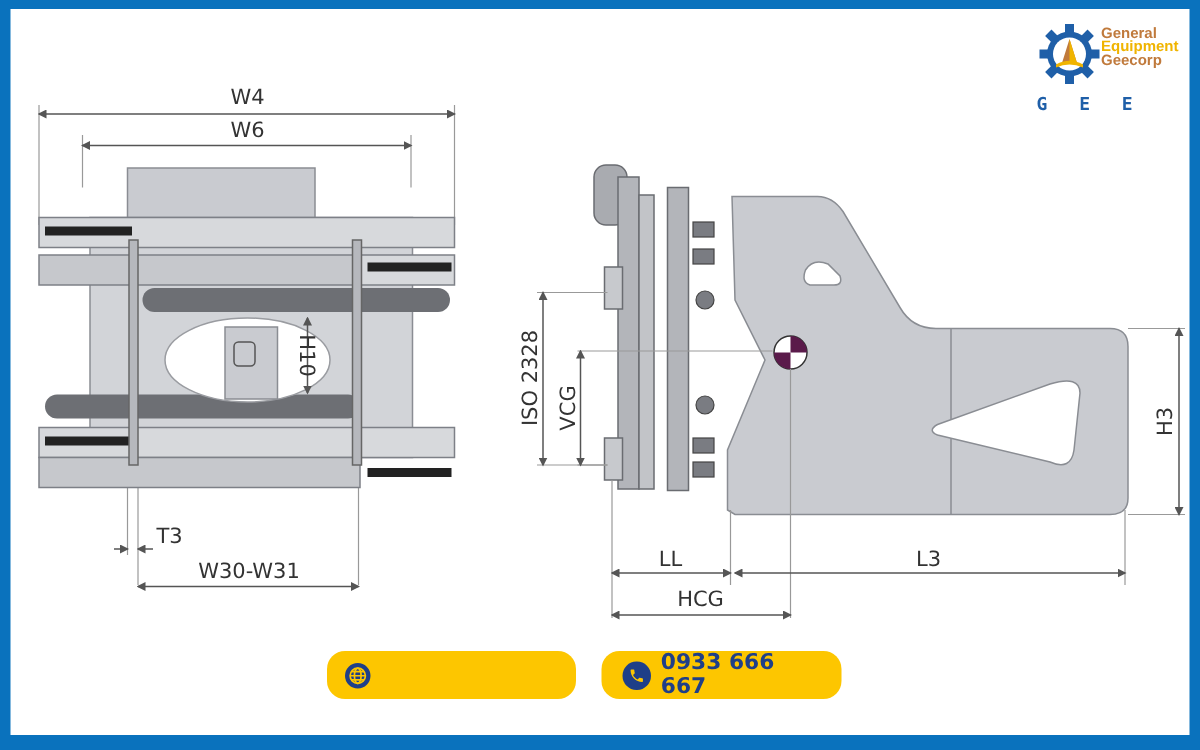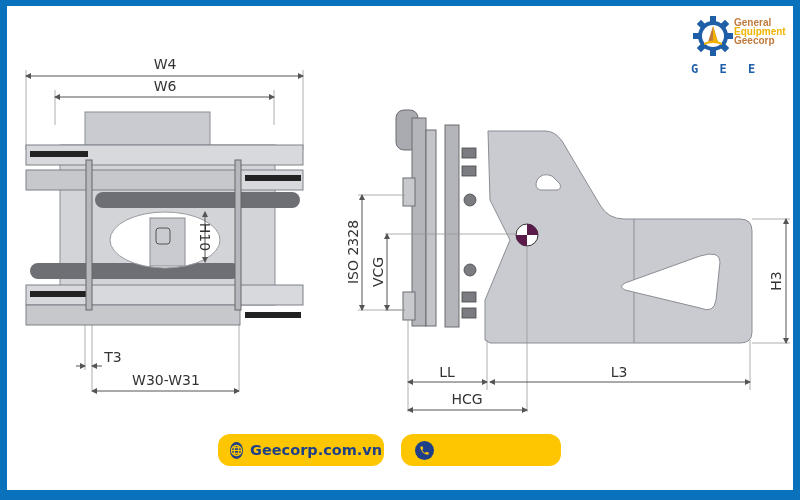--- a/index.html
+++ b/index.html
@@ -177,22 +177,22 @@
     <svg width="13" height="13" viewBox="0 0 14 14">
         <g fill="none" stroke="#fdc600" stroke-width="1.2">
           <circle cx="7" cy="7" r="5.5"></circle>
           <ellipse cx="7" cy="7" rx="2.4" ry="5.5"></ellipse>
           <line x1="1.5" y1="7" x2="12.5" y2="7"></line>
           <line x1="2.5" y1="4" x2="11.5" y2="4"></line>
           <line x1="2.5" y1="10" x2="11.5" y2="10"></line>
         </g>
       </svg>
   </span>
-  <span>Geecorp.com.vn</span>
 </div>
 
 <div class="pill phone">
   <span class="ic" style="width:19px;height:19px;">
     <svg width="11" height="11" viewBox="0 0 24 24">
         <path fill="#fdc600" d="M6.6 10.8c1.4 2.8 3.8 5.1 6.6 6.6l2.2-2.2c.3-.3.7-.4 1-.2 1.1.4 2.3.6 3.6.6.6 0 1 .4 1 1V20c0 .6-.4 1-1 1C10.6 21 3 13.4 3 4c0-.6.4-1 1-1h3.5c.6 0 1 .4 1 1 0 1.3.2 2.5.6 3.6.1.3 0 .7-.2 1L6.6 10.8z"></path>
       </svg>
   </span>
+  <span>0933 666 667</span>
 </div>
 
 </body></html>

